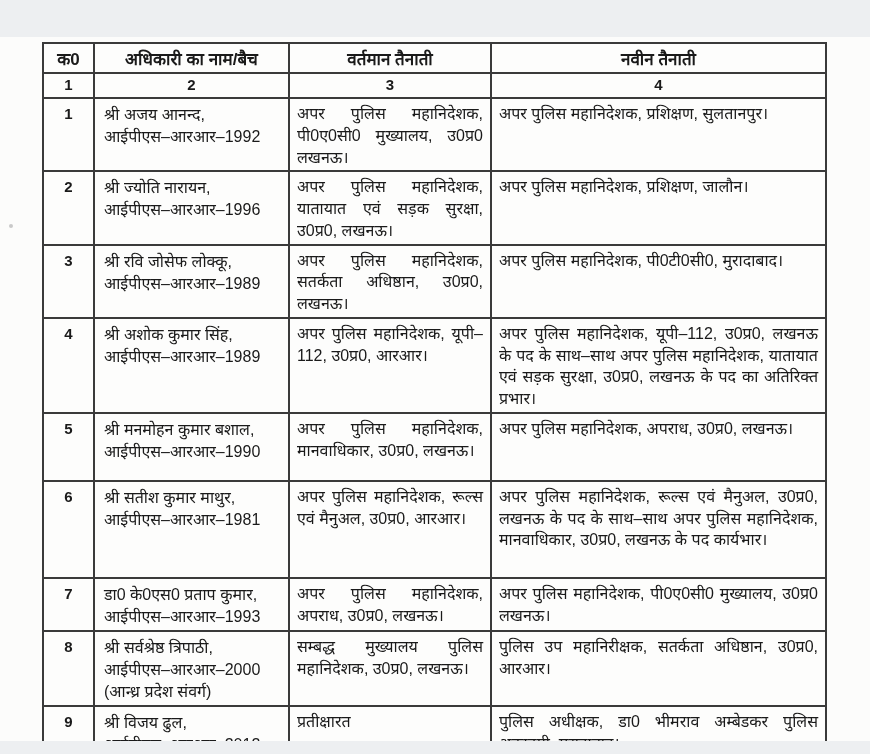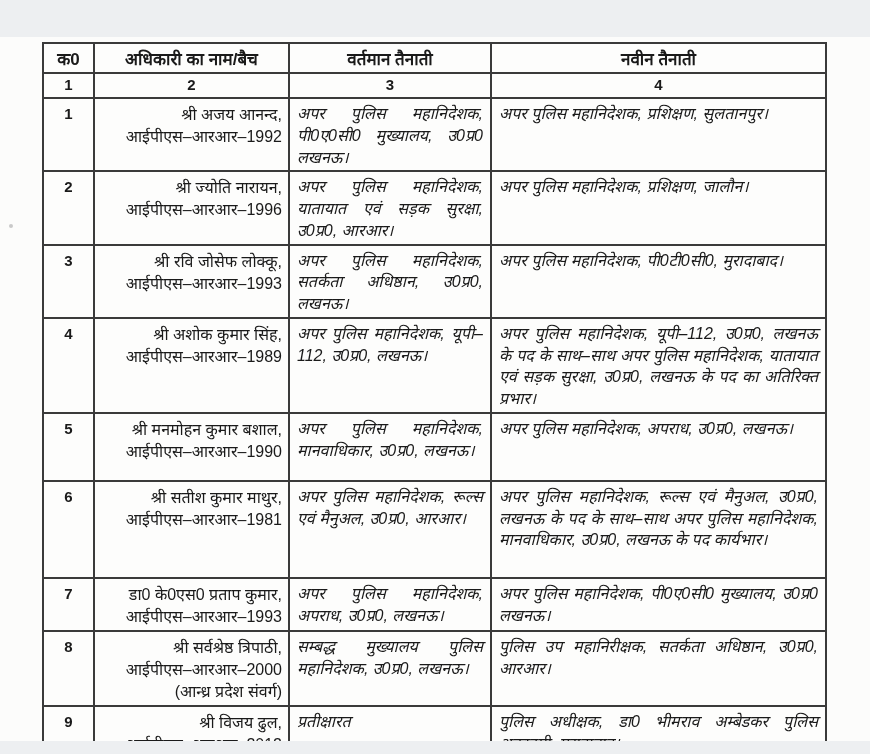--- a/index.html
+++ b/index.html
@@ -60,32 +60,31 @@
     font-family: "Liberation Sans", "DejaVu Sans", sans-serif;
   }
   td.sno {
     font-size: 15px;
     font-weight: bold;
     text-align: center;
     padding-top: 6px;
   }
   td.name {
     font-size: 16px;
-    text-align: right;
+    text-align: left;
     padding: 5px 6px 2px 9px;
     white-space: pre-line;
     line-height: 1.38;
   }
   td.posting {
     font-size: 16px;
     text-align: justify;
     text-align-last: left;
     padding: 4px 7px 2px 7px;
     line-height: 1.36;
-    font-style: italic;
   }
 </style>
 </head>
 <body>
 
 <div class="top-band"></div>
 <div class="scan-dot"></div>
 
 <table class="doc-table">
   <colgroup>
@@ -113,35 +112,35 @@
         <td class="sno">1</td>
         <td class="name">श्री अजय आनन्द,
 आईपीएस–आरआर–1992</td>
         <td class="posting">अपर पुलिस महानिदेशक, पी0ए0सी0 मुख्यालय, उ0प्र0 लखनऊ।</td>
         <td class="posting">अपर पुलिस महानिदेशक, प्रशिक्षण, सुलतानपुर।</td>
       </tr>
       <tr style="height: 67px;">
         <td class="sno">2</td>
         <td class="name">श्री ज्योति नारायन,
 आईपीएस–आरआर–1996</td>
-        <td class="posting">अपर पुलिस महानिदेशक, यातायात एवं सड़क सुरक्षा, उ0प्र0, आरआर।</td>
+        <td class="posting">अपर पुलिस महानिदेशक, यातायात एवं सड़क सुरक्षा, उ0प्र0, लखनऊ।</td>
         <td class="posting">अपर पुलिस महानिदेशक, प्रशिक्षण, जालौन।</td>
       </tr>
       <tr style="height: 73px;">
         <td class="sno">3</td>
         <td class="name">श्री रवि जोसेफ लोक्कू,
-आईपीएस–आरआर–1993</td>
+आईपीएस–आरआर–1989</td>
         <td class="posting">अपर पुलिस महानिदेशक, सतर्कता अधिष्ठान, उ0प्र0, लखनऊ।</td>
         <td class="posting">अपर पुलिस महानिदेशक, पी0टी0सी0, मुरादाबाद।</td>
       </tr>
       <tr style="height: 92px;">
         <td class="sno">4</td>
         <td class="name">श्री अशोक कुमार सिंह,
 आईपीएस–आरआर–1989</td>
-        <td class="posting">अपर पुलिस महानिदेशक, यूपी–112, उ0प्र0, लखनऊ।</td>
+        <td class="posting">अपर पुलिस महानिदेशक, यूपी–112, उ0प्र0, आरआर।</td>
         <td class="posting">अपर पुलिस महानिदेशक, यूपी–112, उ0प्र0, लखनऊ के पद के साथ–साथ अपर पुलिस महानिदेशक, यातायात एवं सड़क सुरक्षा, उ0प्र0, लखनऊ के पद का अतिरिक्त प्रभार।</td>
       </tr>
       <tr style="height: 68px;">
         <td class="sno">5</td>
         <td class="name">श्री मनमोहन कुमार बशाल,
 आईपीएस–आरआर–1990</td>
         <td class="posting">अपर पुलिस महानिदेशक, मानवाधिकार, उ0प्र0, लखनऊ।</td>
         <td class="posting">अपर पुलिस महानिदेशक, अपराध, उ0प्र0, लखनऊ।</td>
       </tr>
       <tr style="height: 97px;">

